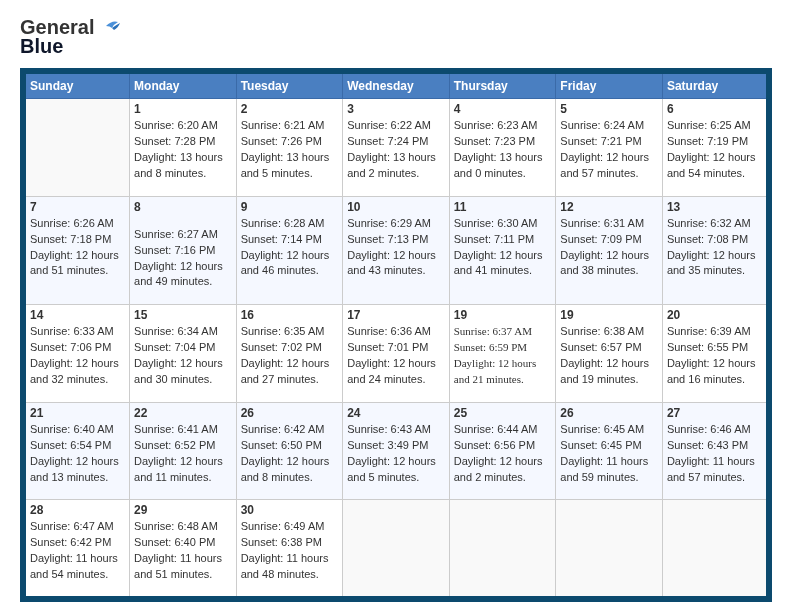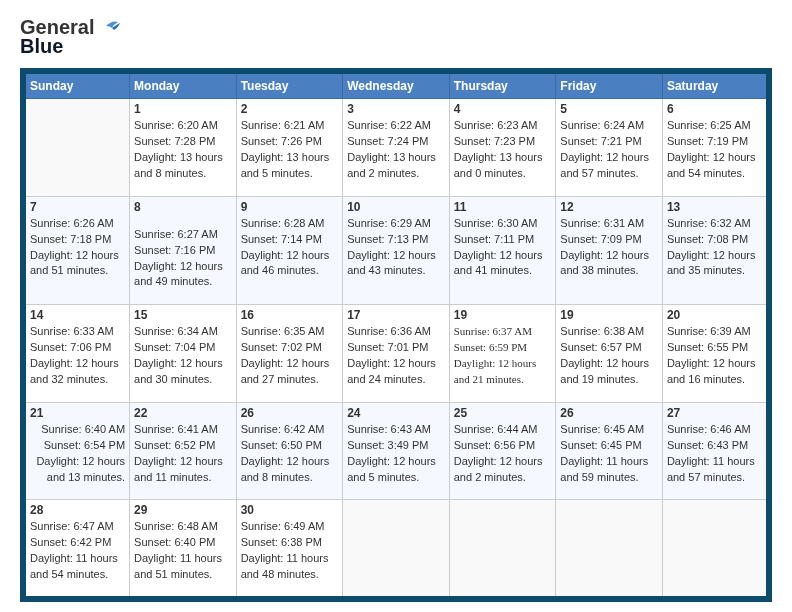--- a/index.html
+++ b/index.html
@@ -269,21 +269,21 @@
             <span class="day-num">20</span>
             <div class="day-info" style="white-space: pre-line;">Sunrise: 6:39 AM
 Sunset: 6:55 PM
 Daylight: 12 hours
 and 16 minutes.</div>
           </td>
         </tr>
         <tr class="row-alt">
           <td>
             <span class="day-num">21</span>
-            <div class="day-info" style="white-space: pre-line; text-align: right;">Sunrise: 6:40 AM
+            <div class="day-info" style="white-space: pre-line;">Sunrise: 6:40 AM
 Sunset: 6:54 PM
 Daylight: 12 hours
 and 13 minutes.</div>
           </td>
           <td>
             <span class="day-num">22</span>
             <div class="day-info" style="white-space: pre-line;">Sunrise: 6:41 AM
 Sunset: 6:52 PM
 Daylight: 12 hours
 and 11 minutes.</div>

